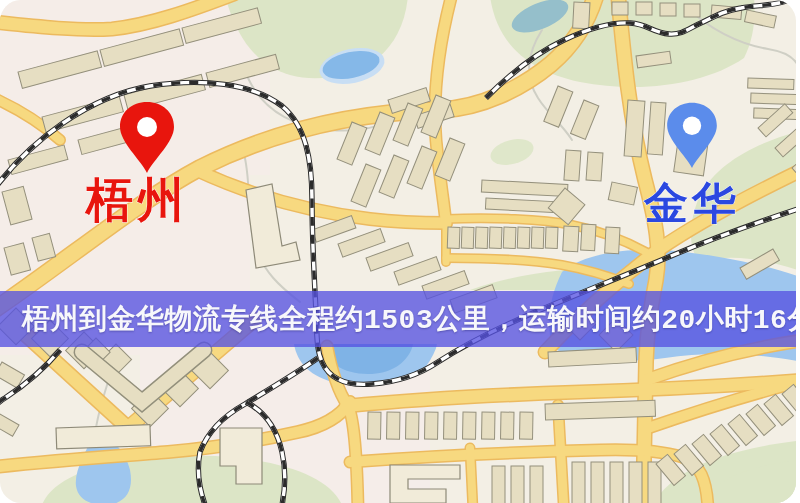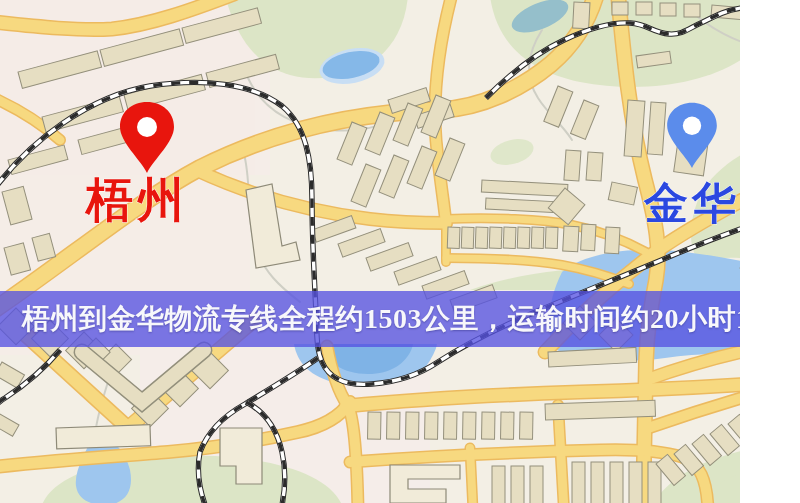--- a/index.html
+++ b/index.html
@@ -1,18 +1,19 @@
 <!DOCTYPE html>
 <html><head>
 <meta charset="utf-8">
 <style>
   html,body { margin:0; padding:0; background:#ffffff; }
   .stage {
-    position:relative; width:740px; height:503px; overflow:hidden;
-    font-family:Liberation Serif, serif;
+    position:relative; width:796px; height:503px; overflow:hidden;
+    font-family:Liberation Mono, monospace;
+    border-radius:21px;
   }
   .stage svg { position:absolute; left:0; top:0; display:block; }
 
   
   .road-c { fill:none; stroke:#ECBA5F; stroke-linecap:round; stroke-linejoin:round; }
   .road-f { fill:none; stroke:#F7D980; stroke-linecap:round; stroke-linejoin:round; }
   .rail-c { fill:none; stroke:#2B2B2B; stroke-width:5.4; stroke-linecap:butt; }
   .rail-w { fill:none; stroke:#FFFFFF; stroke-width:3.4; }
   .rail-d { fill:none; stroke:#2B2B2B; stroke-width:3.4; stroke-dasharray:9 9; }
 

